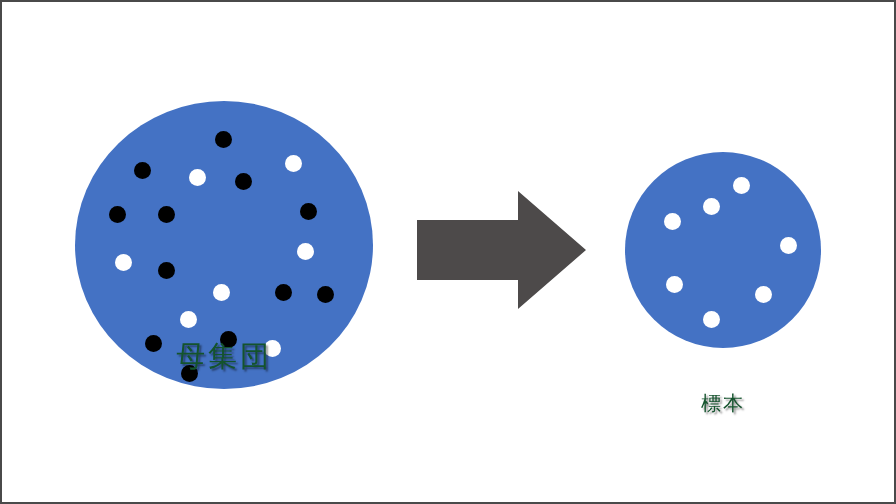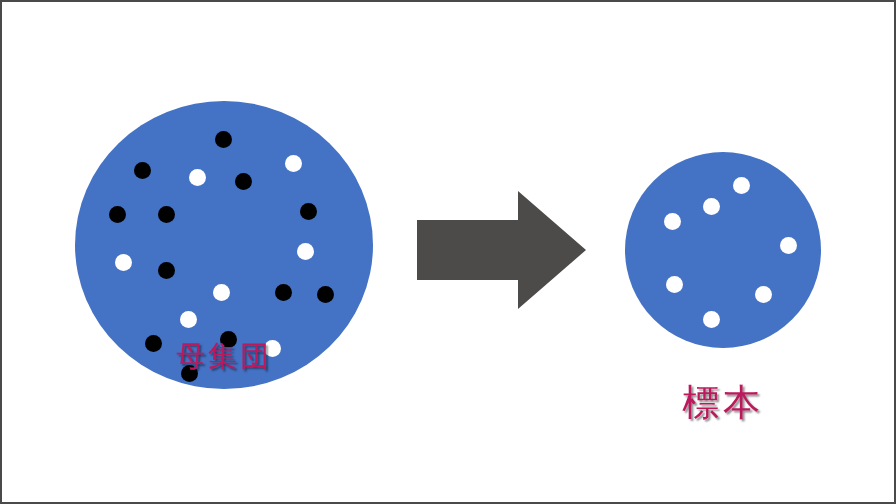--- a/index.html
+++ b/index.html
@@ -53,35 +53,35 @@
     margin-left: -8.5px;
     margin-top: -8.5px;
   }
   .dot.black { background: #000000; }
   .dot.white { background: #ffffff; }
   .circle-label {
     position: absolute;
     left: 0;
     right: 0;
     text-align: center;
-    color: #be185d;
+    color: #14532d;
     font-weight: 400;
     letter-spacing: 0.10em;
     white-space: nowrap;
     text-shadow: 2px 2px 2px rgba(0,0,0,0.45);
     pointer-events: none;
   }
   #population-label {
     top: 239px;
     font-size: 29px;
     line-height: 32px;
   }
   #sample-label {
     top: 235px;
-    font-size: 37px;
+    font-size: 20px;
     line-height: 32px;
   }
   #arrow-shape {
     position: absolute;
     left: 417px;
     top: 191px;
     width: 169px;
     height: 118px;
   }
 </style>

